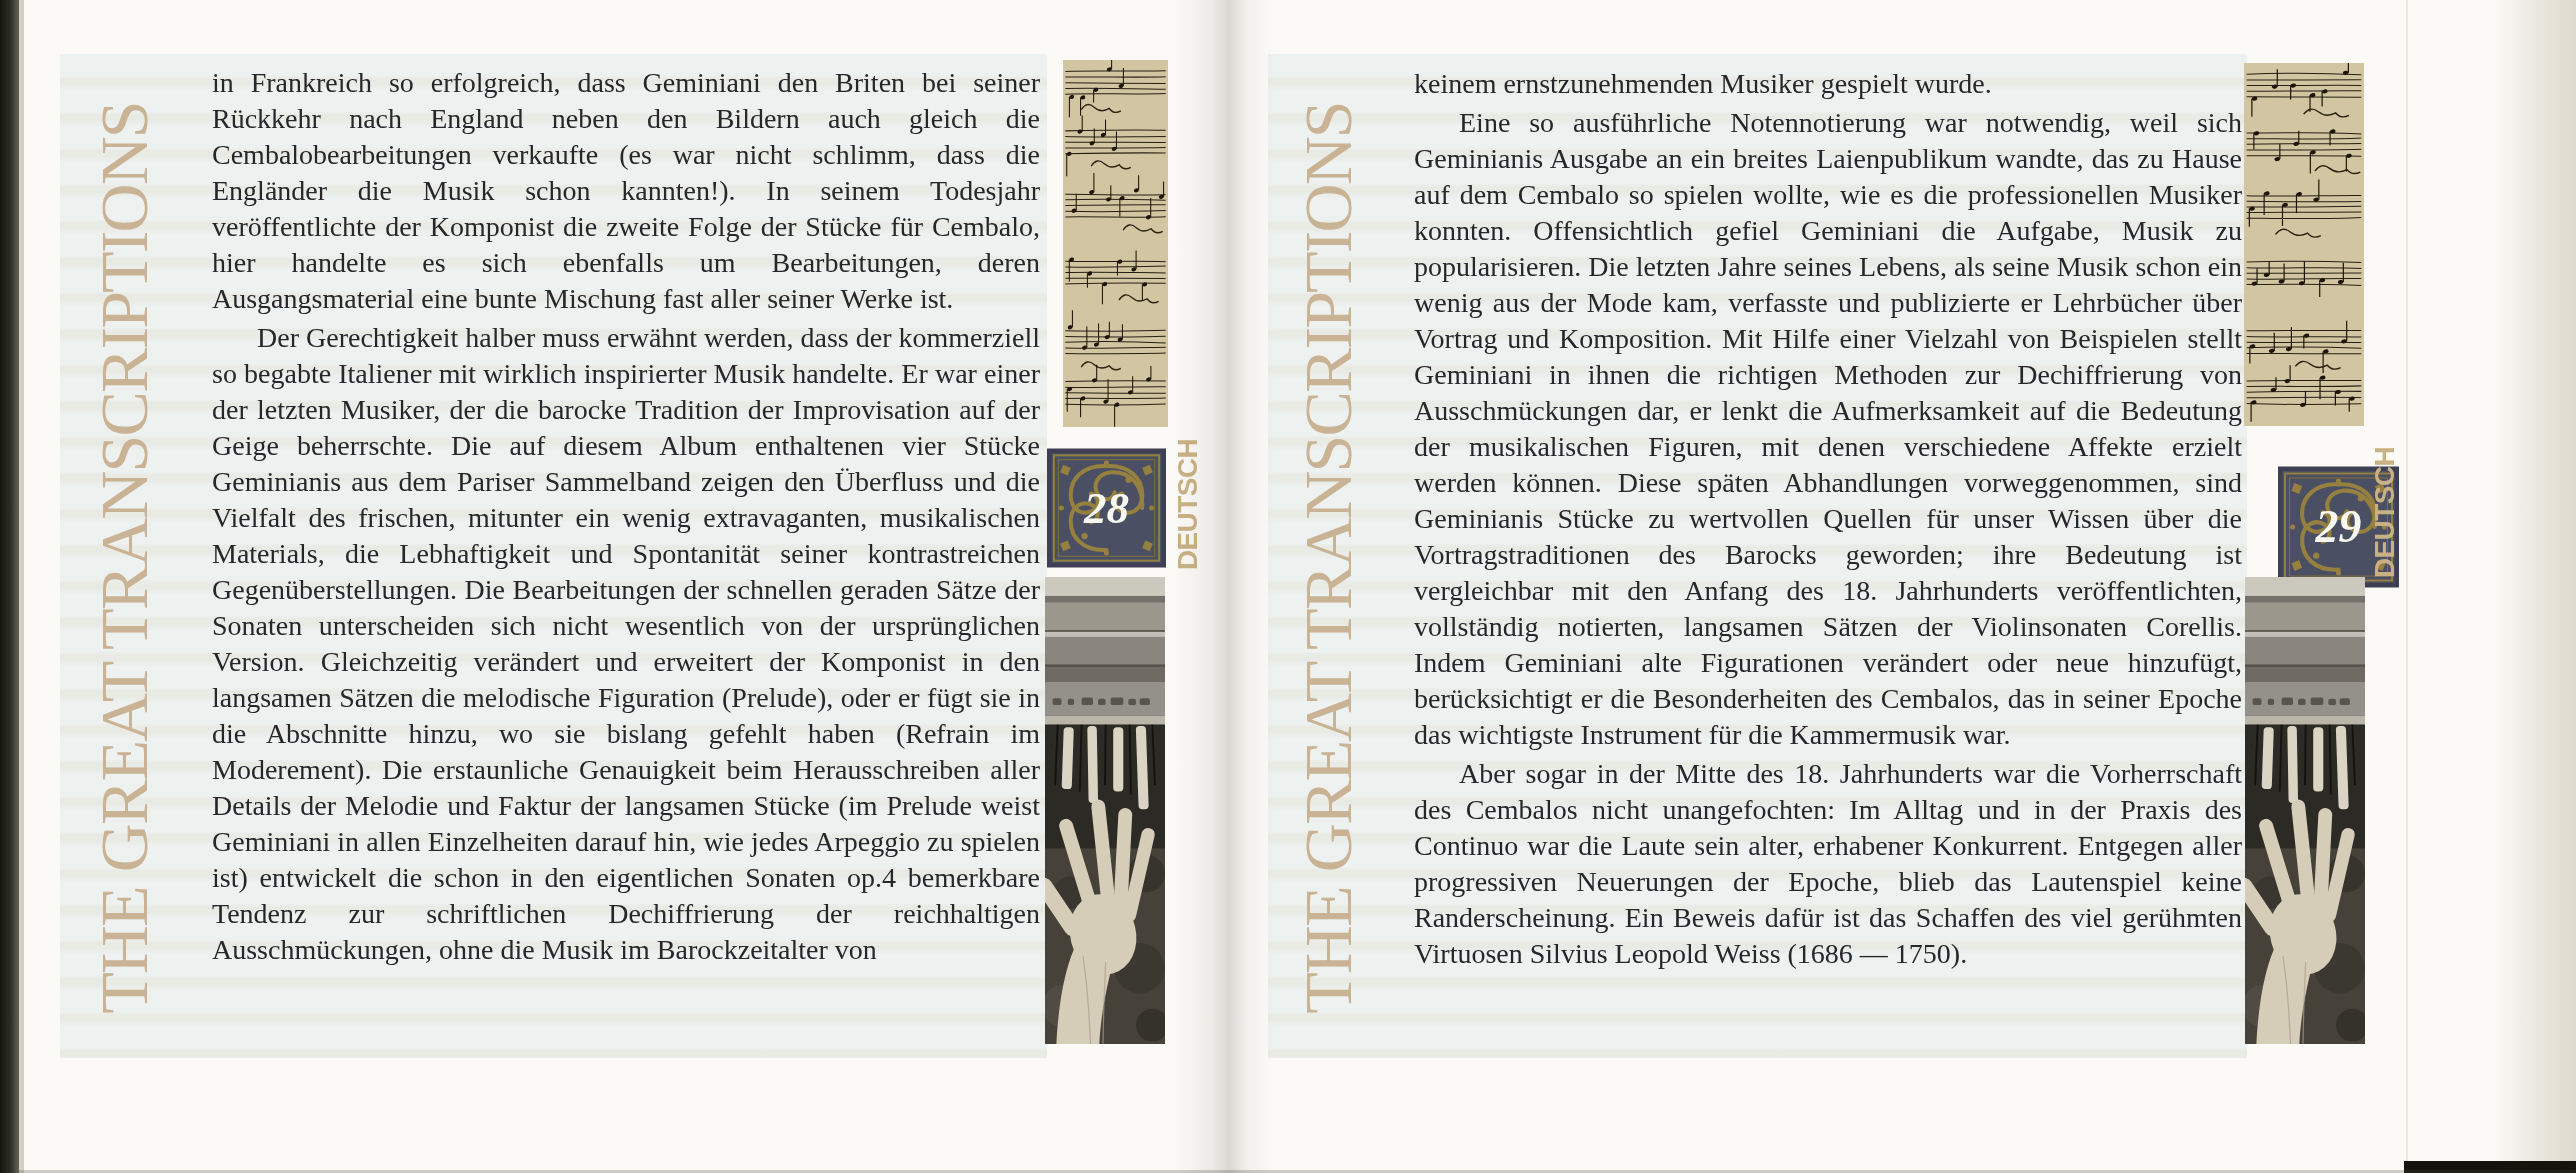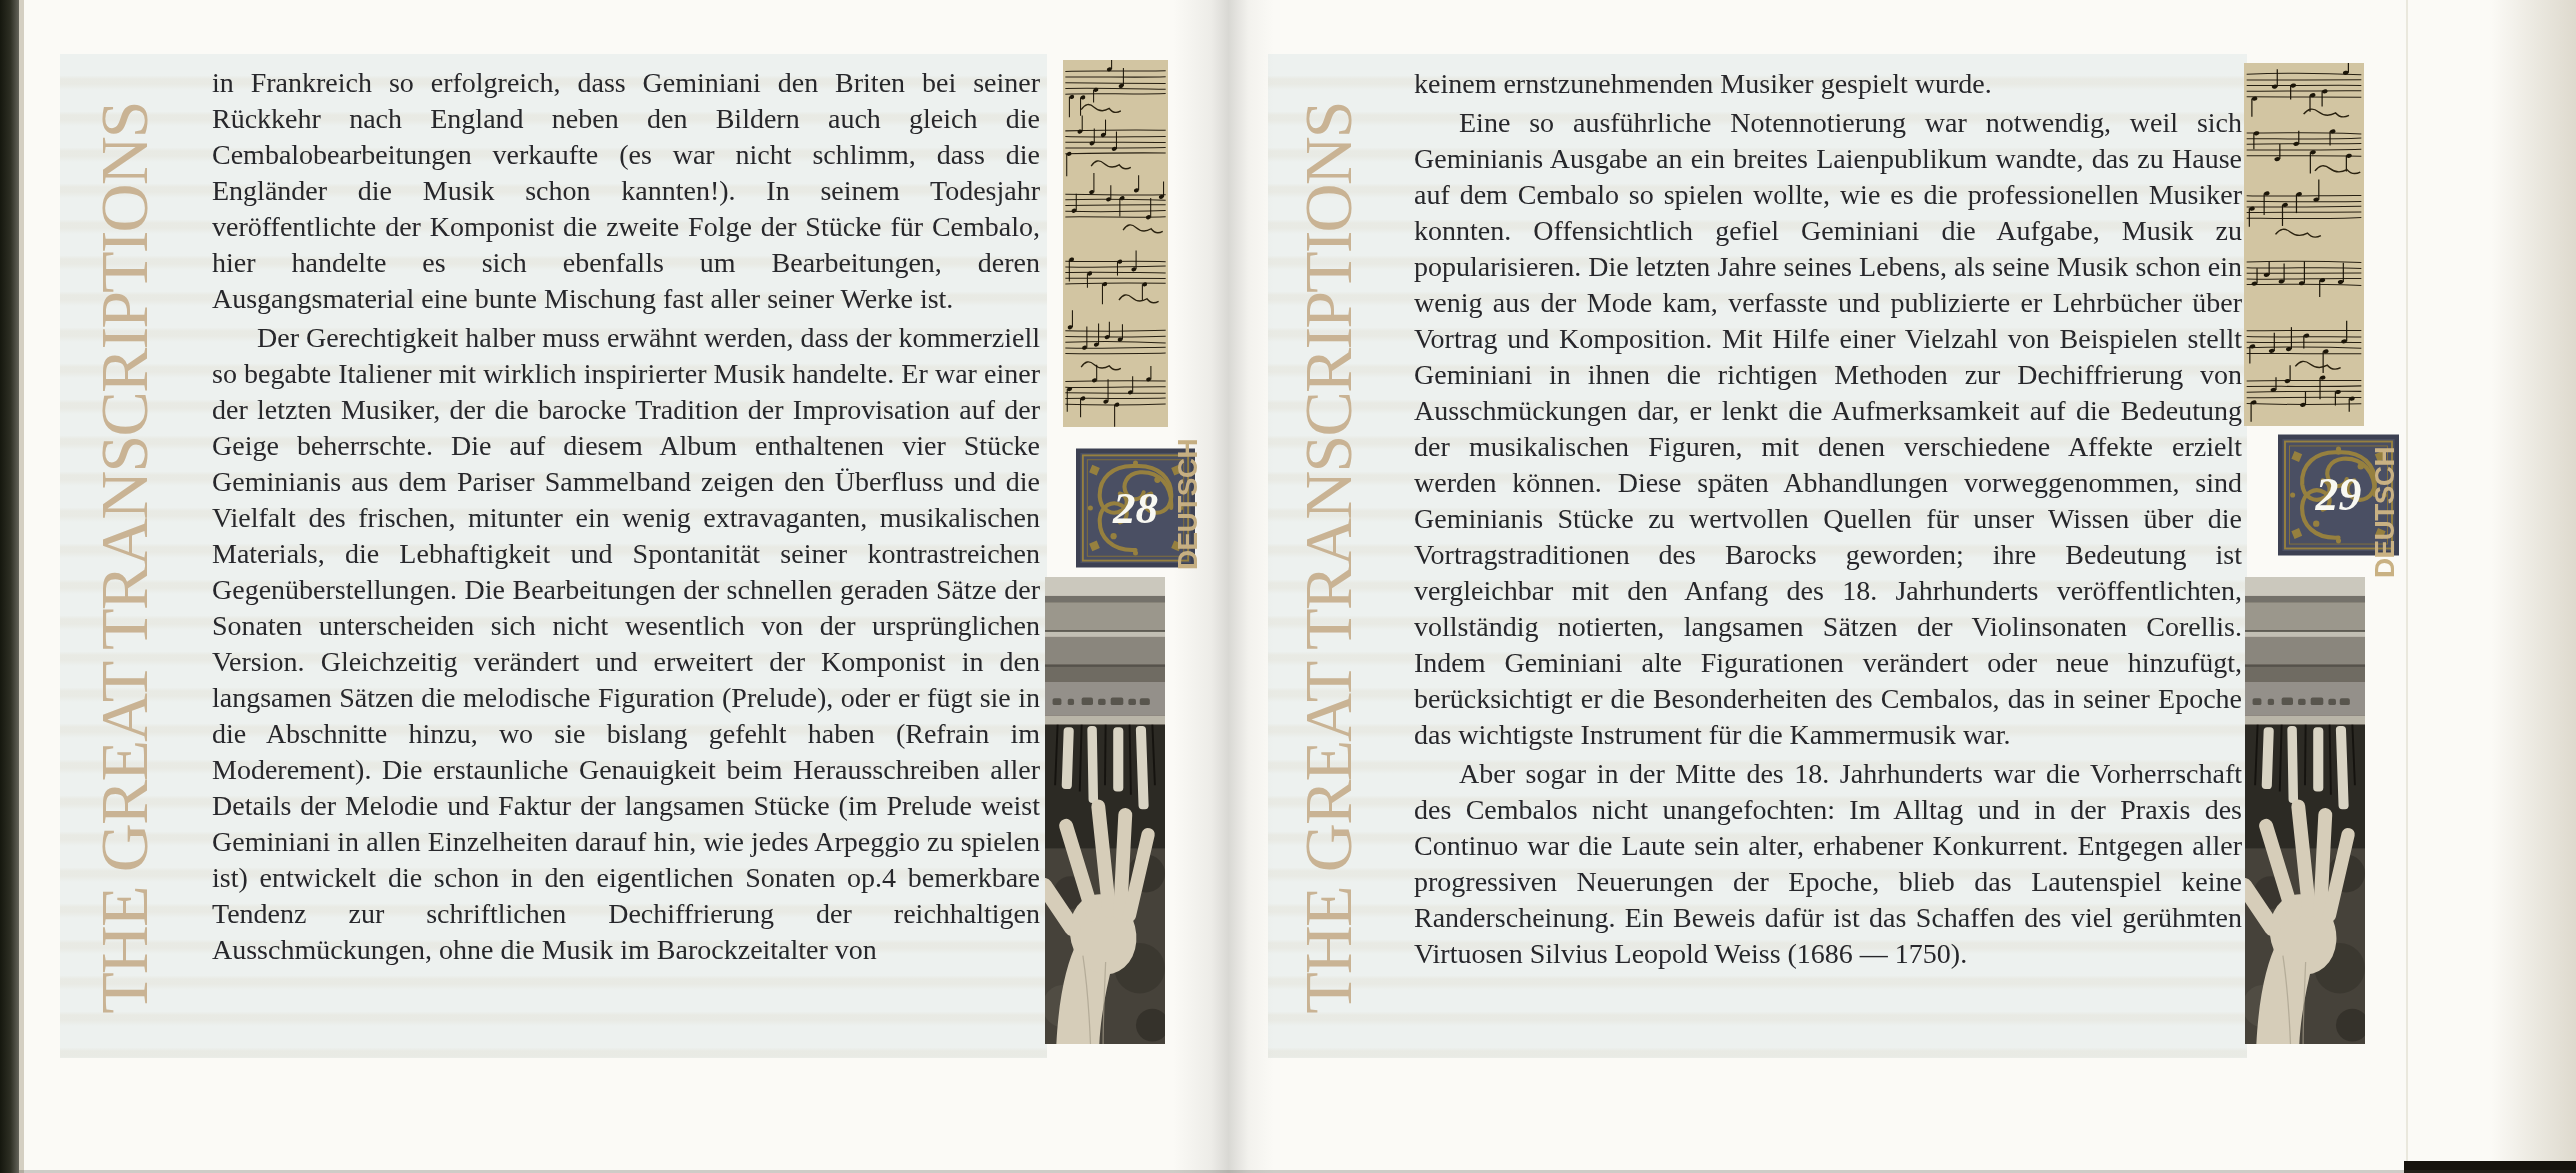--- a/index.html
+++ b/index.html
@@ -392,27 +392,27 @@
       <path d="M92.21023872970149 546.2421004233147 v -21.342369586854414" stroke="#1c1609" stroke-width="1.8"></path>
       <ellipse cx="118.04227489793779" cy="502.74700663273546" rx="4.2" ry="3.2" fill="#1c1609" transform="rotate(-15 118.04227489793779 502.74700663273546)"></ellipse>
       <path d="M114.04227489793779 502.74700663273546 v 34.431310191020046" stroke="#1c1609" stroke-width="1.8"></path>
       <ellipse cx="141.09472678559587" cy="525.6745227760051" rx="4.2" ry="3.2" fill="#1c1609" transform="rotate(-15 141.09472678559587 525.6745227760051)"></ellipse>
       <path d="M137.09472678559587 525.6745227760051 v 21.694498584463492" stroke="#1c1609" stroke-width="1.8"></path>
       <ellipse cx="161.84325109321776" cy="536.3434967409556" rx="4.2" ry="3.2" fill="#1c1609" transform="rotate(-15 161.84325109321776 536.3434967409556)"></ellipse>
       <path d="M157.84325109321776 536.3434967409556 v 21.039538078494154" stroke="#1c1609" stroke-width="1.8"></path>
     </svg>
 </div>
 
-<div class="badge" style="left:1047px;top:446px;width:119px;height:124px;padding-left:29px;">
+<div class="badge" style="left:1047px;top:446px;width:119px;height:124px;">
   <svg viewBox="0 0 190 190">
     <use href="#ornament"></use>
     <text class="badge-num" x="95" y="119" text-anchor="middle">28</text>
   </svg>
 </div>
-<div class="badge" style="left:2242px;top:431px;width:121px;height:128px;padding-left:36px;">
+<div class="badge" style="left:2242px;top:463px;width:121px;height:128px;padding-left:36px;">
   <svg viewBox="0 0 190 190">
     <use href="#ornament"></use>
     <text class="badge-num" x="95" y="119" text-anchor="middle">29</text>
   </svg>
 </div>
 
 <div class="lang-label" style="left:1121px;top:487px;">DEUTSCH</div>
 <div class="lang-label" style="left:2318px;top:495px;">DEUTSCH</div>
 
 <div class="photo" style="left:1045px;top:577px;width:120px;height:467px;">

